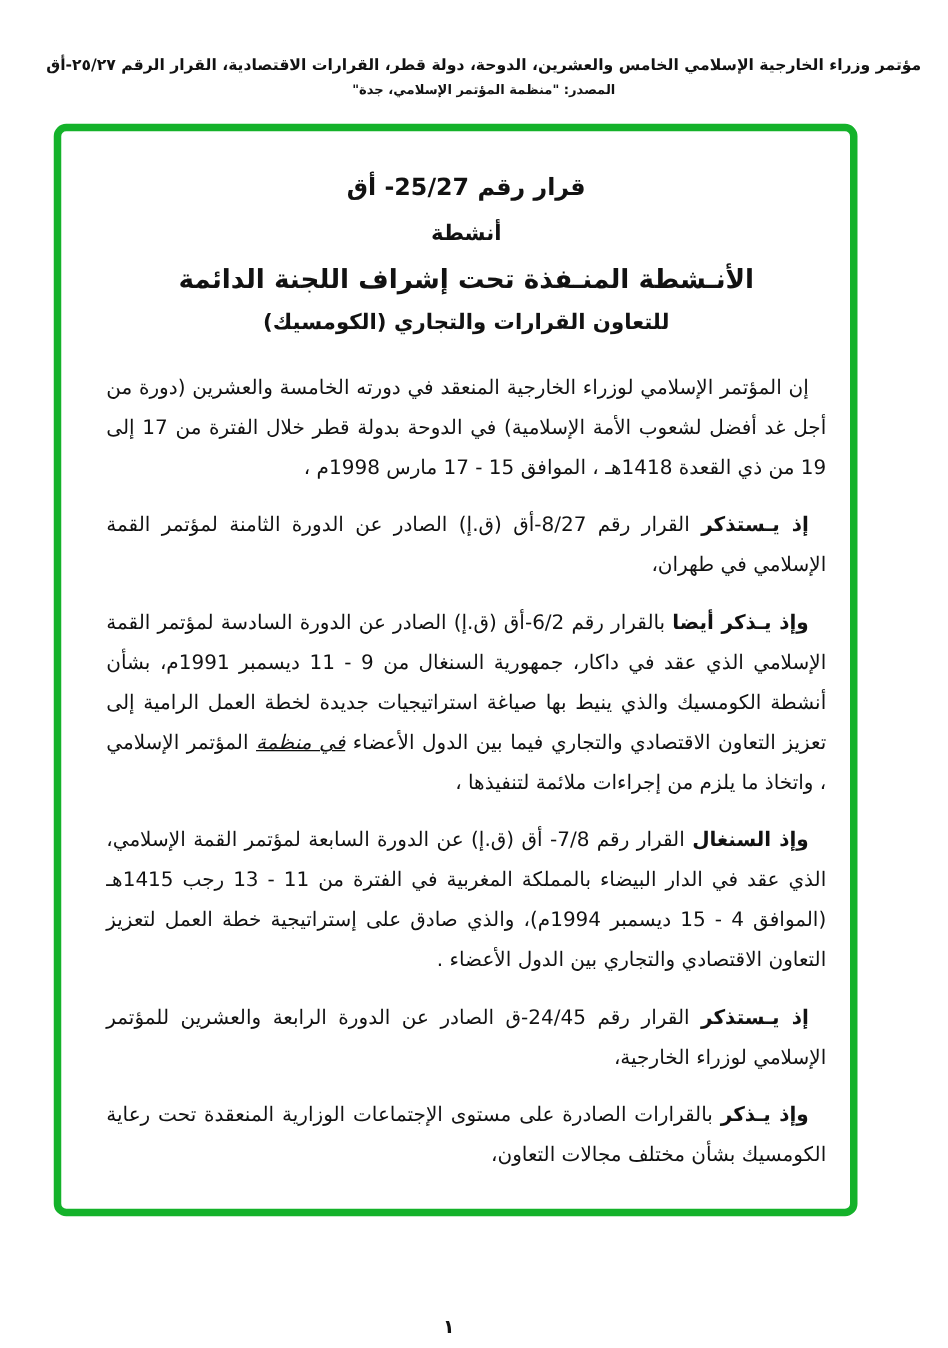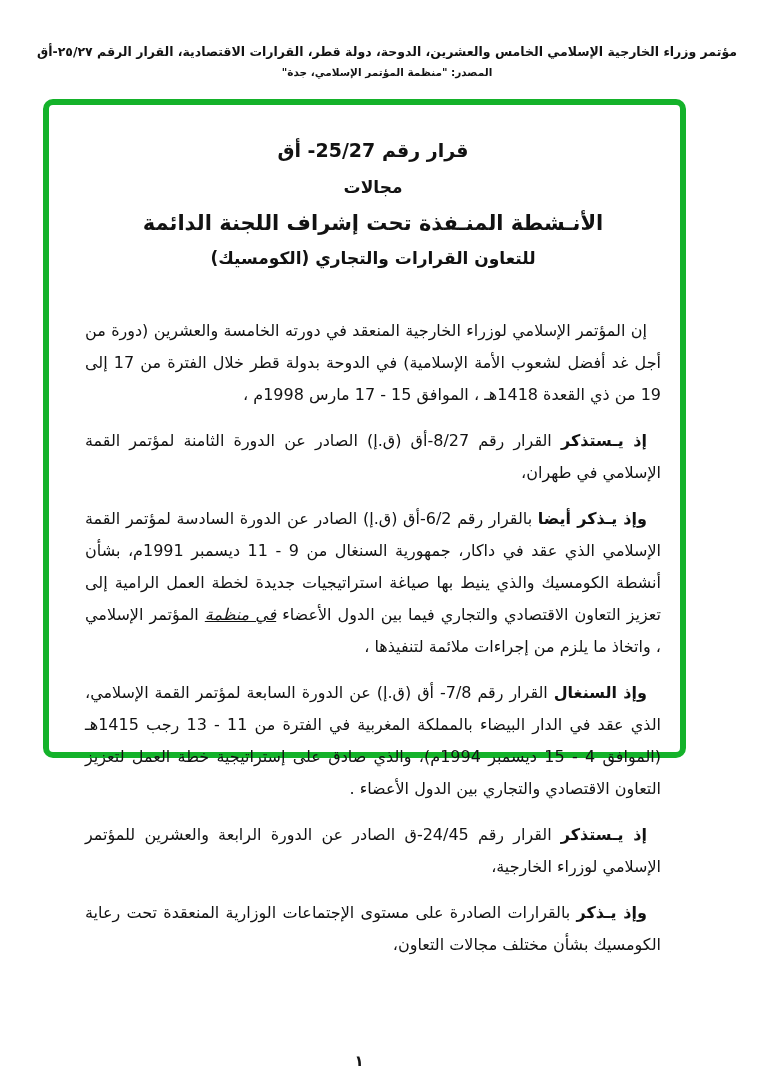--- a/index.html
+++ b/index.html
@@ -34,41 +34,41 @@
     font-size: 10.5px;
     font-weight: bold;
     margin-top: 7px;
   }
   
   .doc-frame {
     position: absolute;
     top: 99px;
     left: 43px;
     width: 643px;
-    height: 659px;
+    height: 874px;
     box-sizing: border-box;
     border: 6px solid #14b22a;
     border-radius: 10px;
     background: #ffffff;
   }
   .doc-content {
     padding: 34px 19px 0 36px; 
   }
   
   .title-block {
     text-align: center;
     font-weight: bold;
   }
   .t1 { font-size: 19px; line-height: 23px; margin-bottom: 15px; }
   .t2 { font-size: 17px; line-height: 21px; margin-bottom: 15px; }
   .t3 { font-size: 21px; line-height: 21px; margin-bottom: 14px; }
   .t4 { font-size: 17px; line-height: 21px; }
   
   .body-block {
-    margin-top: 46px;
+    margin-top: 25px;
   }
   .para {
     margin: 0 0 14px 0;
     font-size: 16px;
     line-height: 32px;
     text-align: justify;
     text-indent: 14px;
   }
   .opener { font-weight: bold; }
   .underlined { text-decoration: underline; font-style: italic; }
@@ -91,21 +91,21 @@
   <div class="src-header">
     <div class="src-line1">مؤتمر وزراء الخارجية الإسلامي الخامس والعشرين، الدوحة، دولة قطر، القرارات الاقتصادية، القرار الرقم ٢٥/٢٧-أق</div>
     <div class="src-line2">المصدر: "منظمة المؤتمر الإسلامي، جدة"</div>
   </div>
 
   <div class="doc-frame">
     <div class="doc-content">
 
       <div class="title-block">
         <div class="t1">قرار رقم 25/27- أق</div>
-        <div class="t2">مجالات</div>
+        <div class="t2">أنشطة</div>
         <div class="t3">الأنـشطة المنـفذة تحت إشراف اللجنة الدائمة</div>
         <div class="t4">للتعاون القرارات والتجاري (الكومسيك)</div>
       </div>
 
       <div class="body-block">
 
         <p class="para"><b class="opener"></b><span>إن المؤتمر الإسلامي لوزراء الخارجية المنعقد في دورته الخامسة والعشرين (دورة من أجل غد أفضل لشعوب الأمة الإسلامية) في الدوحة بدولة قطر خلال الفترة من 17 إلى 19 من ذي القعدة 1418هـ ، الموافق 15 - 17 مارس 1998م ،</span></p>
 
         <p class="para"><b class="opener">إذ يـستذكر</b><span> القرار رقم 8/27-أق (ق.إ) الصادر عن الدورة الثامنة لمؤتمر القمة الإسلامي في طهران،</span></p>
 

